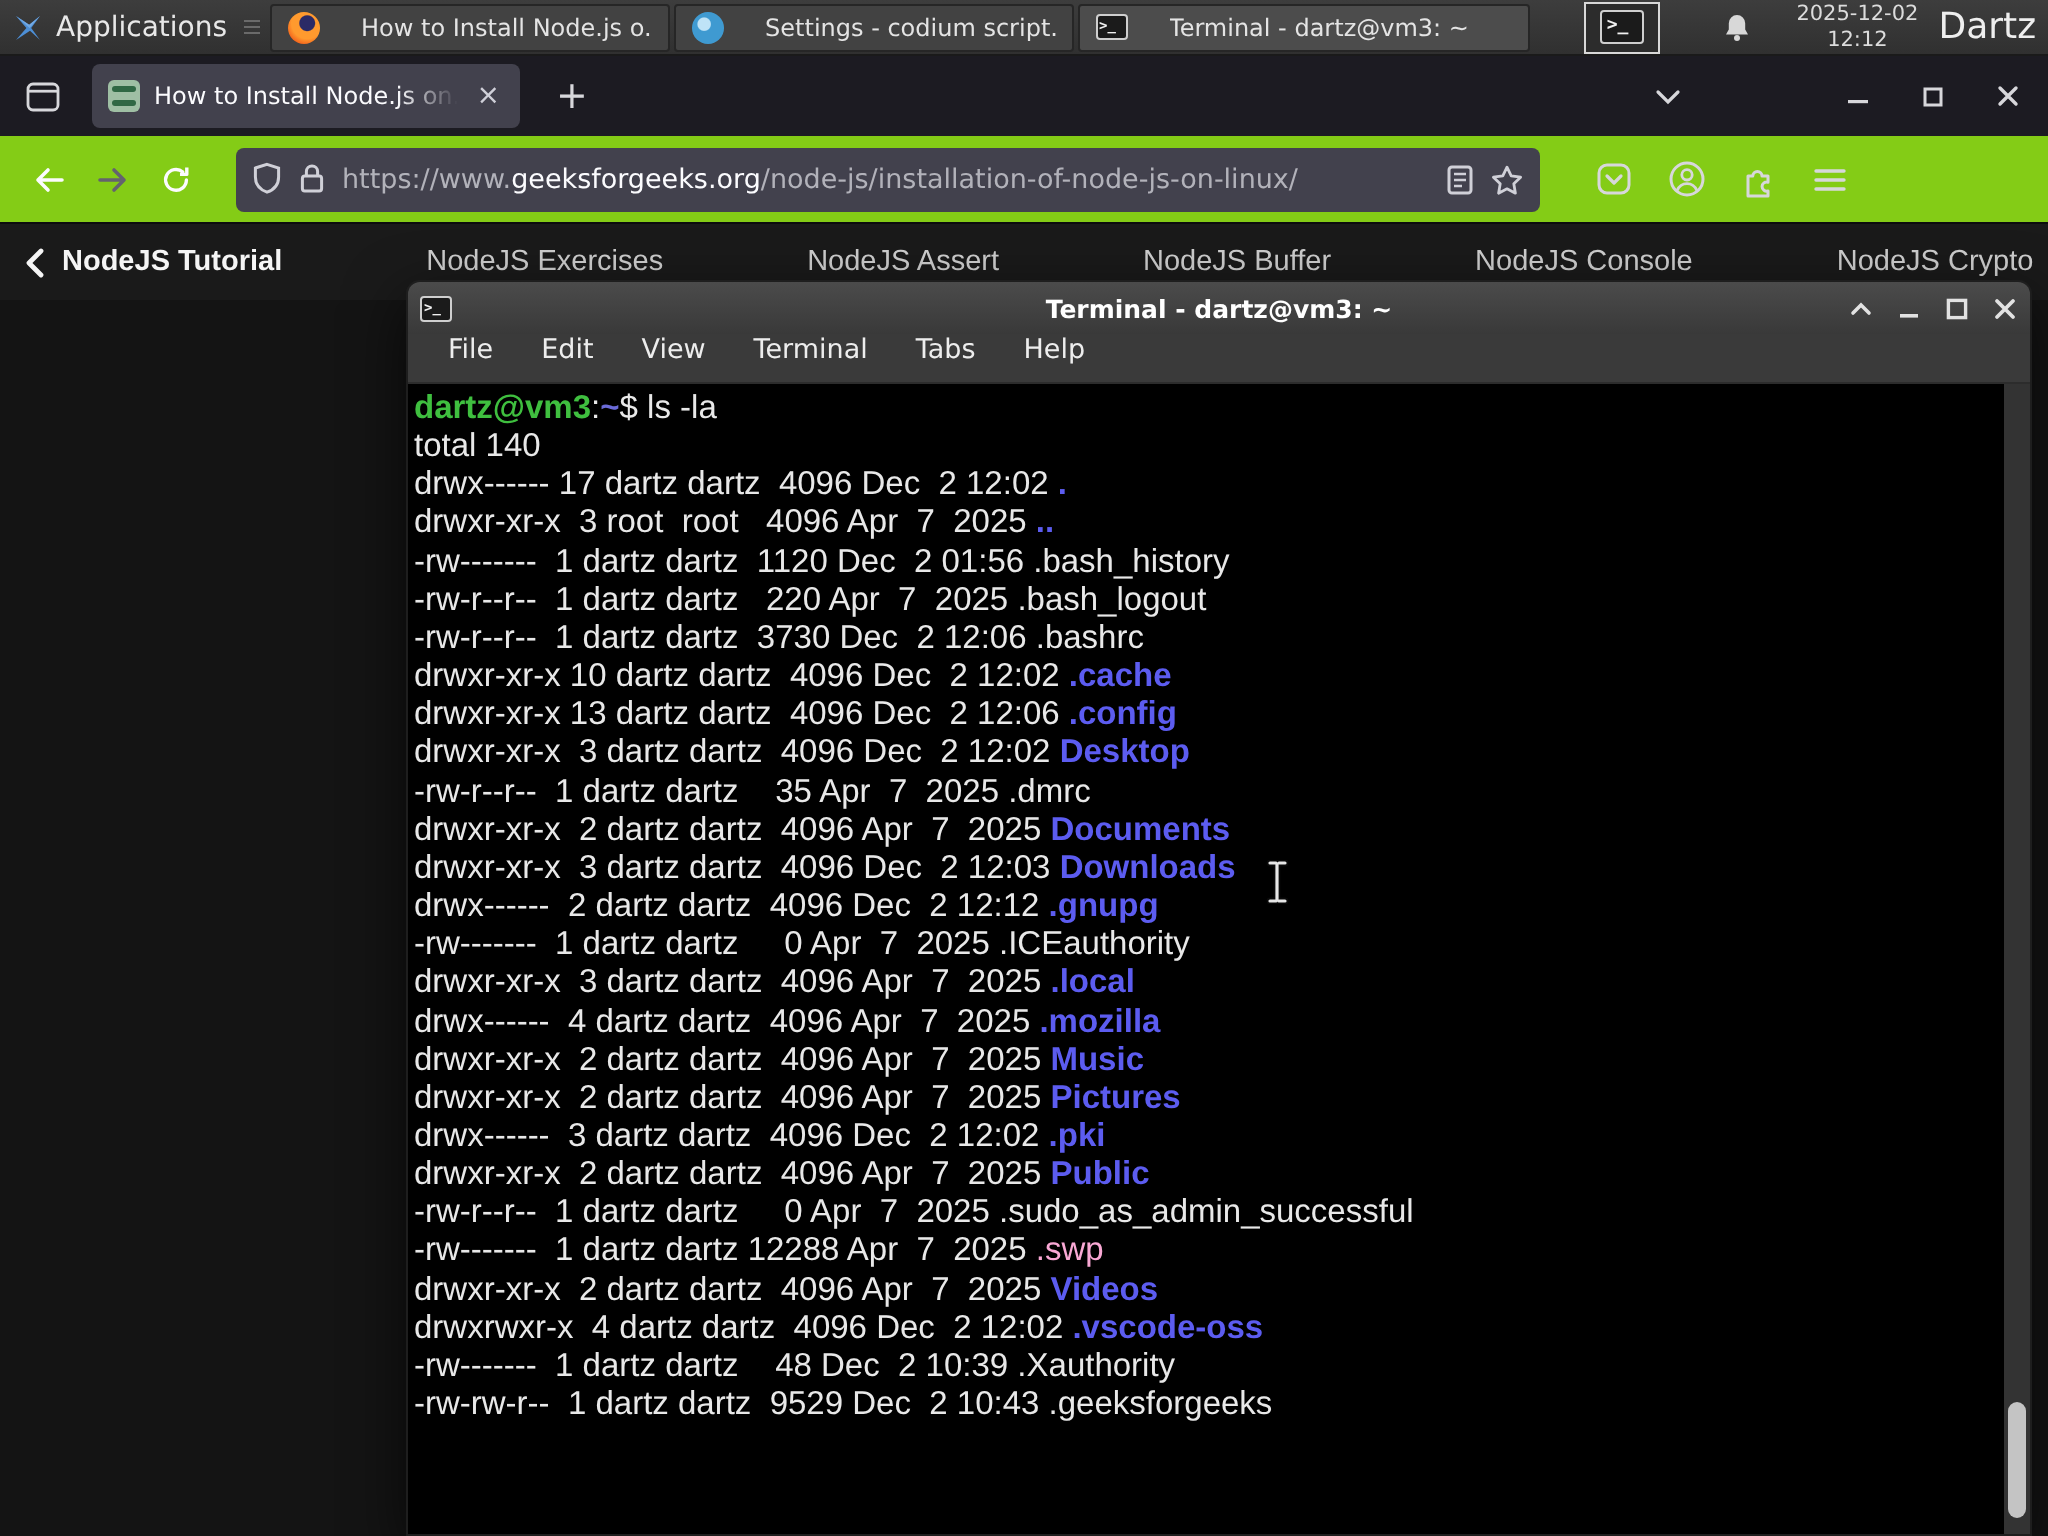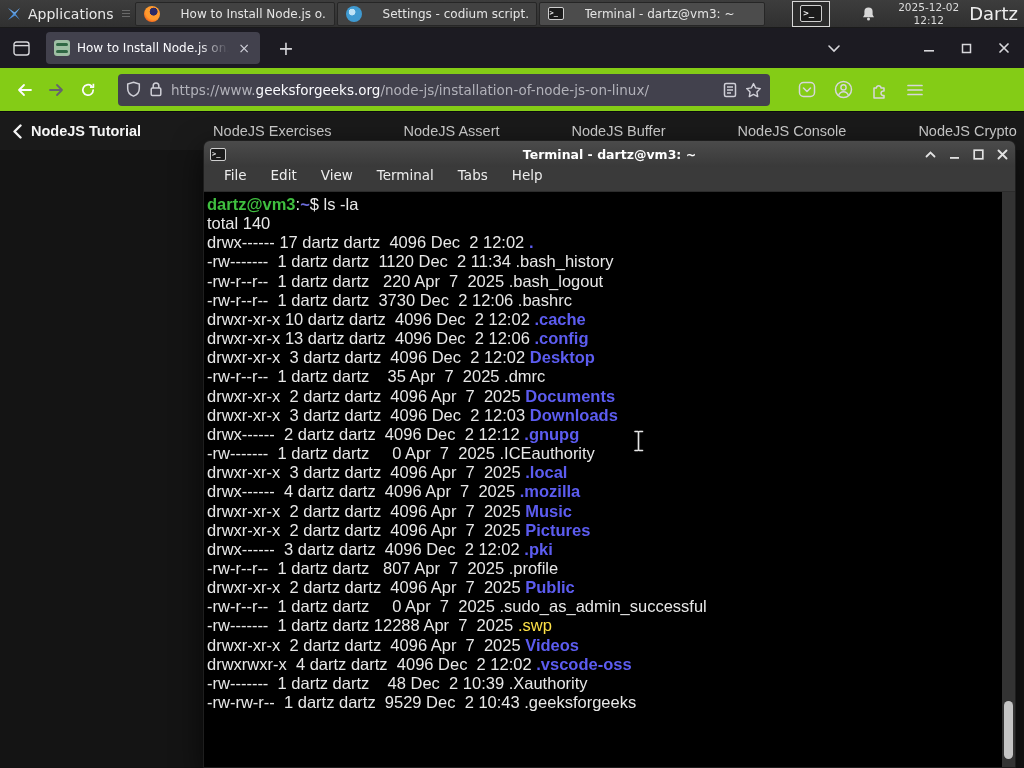--- a/index.html
+++ b/index.html
@@ -72,21 +72,21 @@
   .tbtn { width:14px; height:14px; display:flex; align-items:center; justify-content:center; }
   #termmenu { height:25px; background:#3a3a3a; display:flex; align-items:flex-start; gap:0;
               border-bottom:1px solid #2c2c2c; }
   .menu-item { color:#ededed; font-size:13.5px; padding:0 12px; }
   #termbody { position:relative; height:577px; background:#000000; padding:3px 0 0 3px;
               font-family:Liberation Sans, sans-serif; font-size:16.5px; line-height:19.16px;
               color:#e8e8e8; }
   .tline { white-space:pre; }
   .n-dir { color:#5c5cf0; font-weight:bold; }
   .n-file { color:#e8e8e8; }
-  .n-dim { color:#fde047;margin-top:24px; }
+  .n-dim { color:#f9a8d4;margin-top:24px; }
   .p-green { color:#3fbf3f; font-weight:bold; }
   .p-blue { color:#6b6bd8; font-weight:bold; }
   #termscroll { position:absolute; right:0; top:0; width:13px; height:577px; background:#333333; }
   #scrollthumb { position:absolute; right:2px; bottom:10px; width:9px; height:58px; background:#c4c4c4; border-radius:5px; }
 
   #mousecursor { position:absolute; left:632px; top:430px; z-index:99; pointer-events:none; }
   svg { display:block; }
 </style>
 </head>
 <body>
@@ -310,37 +310,37 @@
     <span class="menu-item">Terminal</span>
     <span class="menu-item">Tabs</span>
     <span class="menu-item">Help</span>
   </div>
 
   <div id="termbody">
     <div class="tline"><span class="p-green">dartz@vm3</span><span>:</span><span class="p-blue">~</span><span>$ </span><span>ls -la</span></div>
     <div class="tline">total 140</div>
     <div id="term-lines">
         <div class="tline"><span>drwx------ 17 dartz dartz  4096 Dec  2 12:02 </span><span class="n-dir">.</span></div>
-        <div class="tline"><span>-rw-------  1 dartz dartz  1120 Dec  2 11:34 </span><span class="n-file">.bash_history</span></div>
+        <div class="tline"><span>drwxr-xr-x  3 root  root   4096 Apr  7  2025 </span><span class="n-dir">..</span></div>
+        <div class="tline"><span>-rw-------  1 dartz dartz  1120 Dec  2 01:56 </span><span class="n-file">.bash_history</span></div>
         <div class="tline"><span>-rw-r--r--  1 dartz dartz   220 Apr  7  2025 </span><span class="n-file">.bash_logout</span></div>
         <div class="tline"><span>-rw-r--r--  1 dartz dartz  3730 Dec  2 12:06 </span><span class="n-file">.bashrc</span></div>
         <div class="tline"><span>drwxr-xr-x 10 dartz dartz  4096 Dec  2 12:02 </span><span class="n-dir">.cache</span></div>
         <div class="tline"><span>drwxr-xr-x 13 dartz dartz  4096 Dec  2 12:06 </span><span class="n-dir">.config</span></div>
         <div class="tline"><span>drwxr-xr-x  3 dartz dartz  4096 Dec  2 12:02 </span><span class="n-dir">Desktop</span></div>
         <div class="tline"><span>-rw-r--r--  1 dartz dartz    35 Apr  7  2025 </span><span class="n-file">.dmrc</span></div>
         <div class="tline"><span>drwxr-xr-x  2 dartz dartz  4096 Apr  7  2025 </span><span class="n-dir">Documents</span></div>
         <div class="tline"><span>drwxr-xr-x  3 dartz dartz  4096 Dec  2 12:03 </span><span class="n-dir">Downloads</span></div>
         <div class="tline"><span>drwx------  2 dartz dartz  4096 Dec  2 12:12 </span><span class="n-dir">.gnupg</span></div>
         <div class="tline"><span>-rw-------  1 dartz dartz     0 Apr  7  2025 </span><span class="n-file">.ICEauthority</span></div>
         <div class="tline"><span>drwxr-xr-x  3 dartz dartz  4096 Apr  7  2025 </span><span class="n-dir">.local</span></div>
         <div class="tline"><span>drwx------  4 dartz dartz  4096 Apr  7  2025 </span><span class="n-dir">.mozilla</span></div>
         <div class="tline"><span>drwxr-xr-x  2 dartz dartz  4096 Apr  7  2025 </span><span class="n-dir">Music</span></div>
         <div class="tline"><span>drwxr-xr-x  2 dartz dartz  4096 Apr  7  2025 </span><span class="n-dir">Pictures</span></div>
         <div class="tline"><span>drwx------  3 dartz dartz  4096 Dec  2 12:02 </span><span class="n-dir">.pki</span></div>
-        <div class="tline"><span>-rw-r--r--  1 dartz dartz   807 Apr  7  2025 </span><span class="n-file">.profile</span></div>
         <div class="tline"><span>drwxr-xr-x  2 dartz dartz  4096 Apr  7  2025 </span><span class="n-dir">Public</span></div>
         <div class="tline"><span>-rw-r--r--  1 dartz dartz     0 Apr  7  2025 </span><span class="n-file">.sudo_as_admin_successful</span></div>
         <div class="tline"><span>-rw-------  1 dartz dartz 12288 Apr  7  2025 </span><span class="n-dim">.swp</span></div>
         <div class="tline"><span>drwxr-xr-x  2 dartz dartz  4096 Apr  7  2025 </span><span class="n-dir">Videos</span></div>
         <div class="tline"><span>drwxrwxr-x  4 dartz dartz  4096 Dec  2 12:02 </span><span class="n-dir">.vscode-oss</span></div>
         <div class="tline"><span>-rw-------  1 dartz dartz    48 Dec  2 10:39 </span><span class="n-file">.Xauthority</span></div>
         <div class="tline"><span>-rw-rw-r--  1 dartz dartz  9529 Dec  2 10:43 </span><span class="n-file">.geeksforgeeks</span></div>
       </div>
     <div id="termscroll">
       <div id="scrollthumb"></div>

